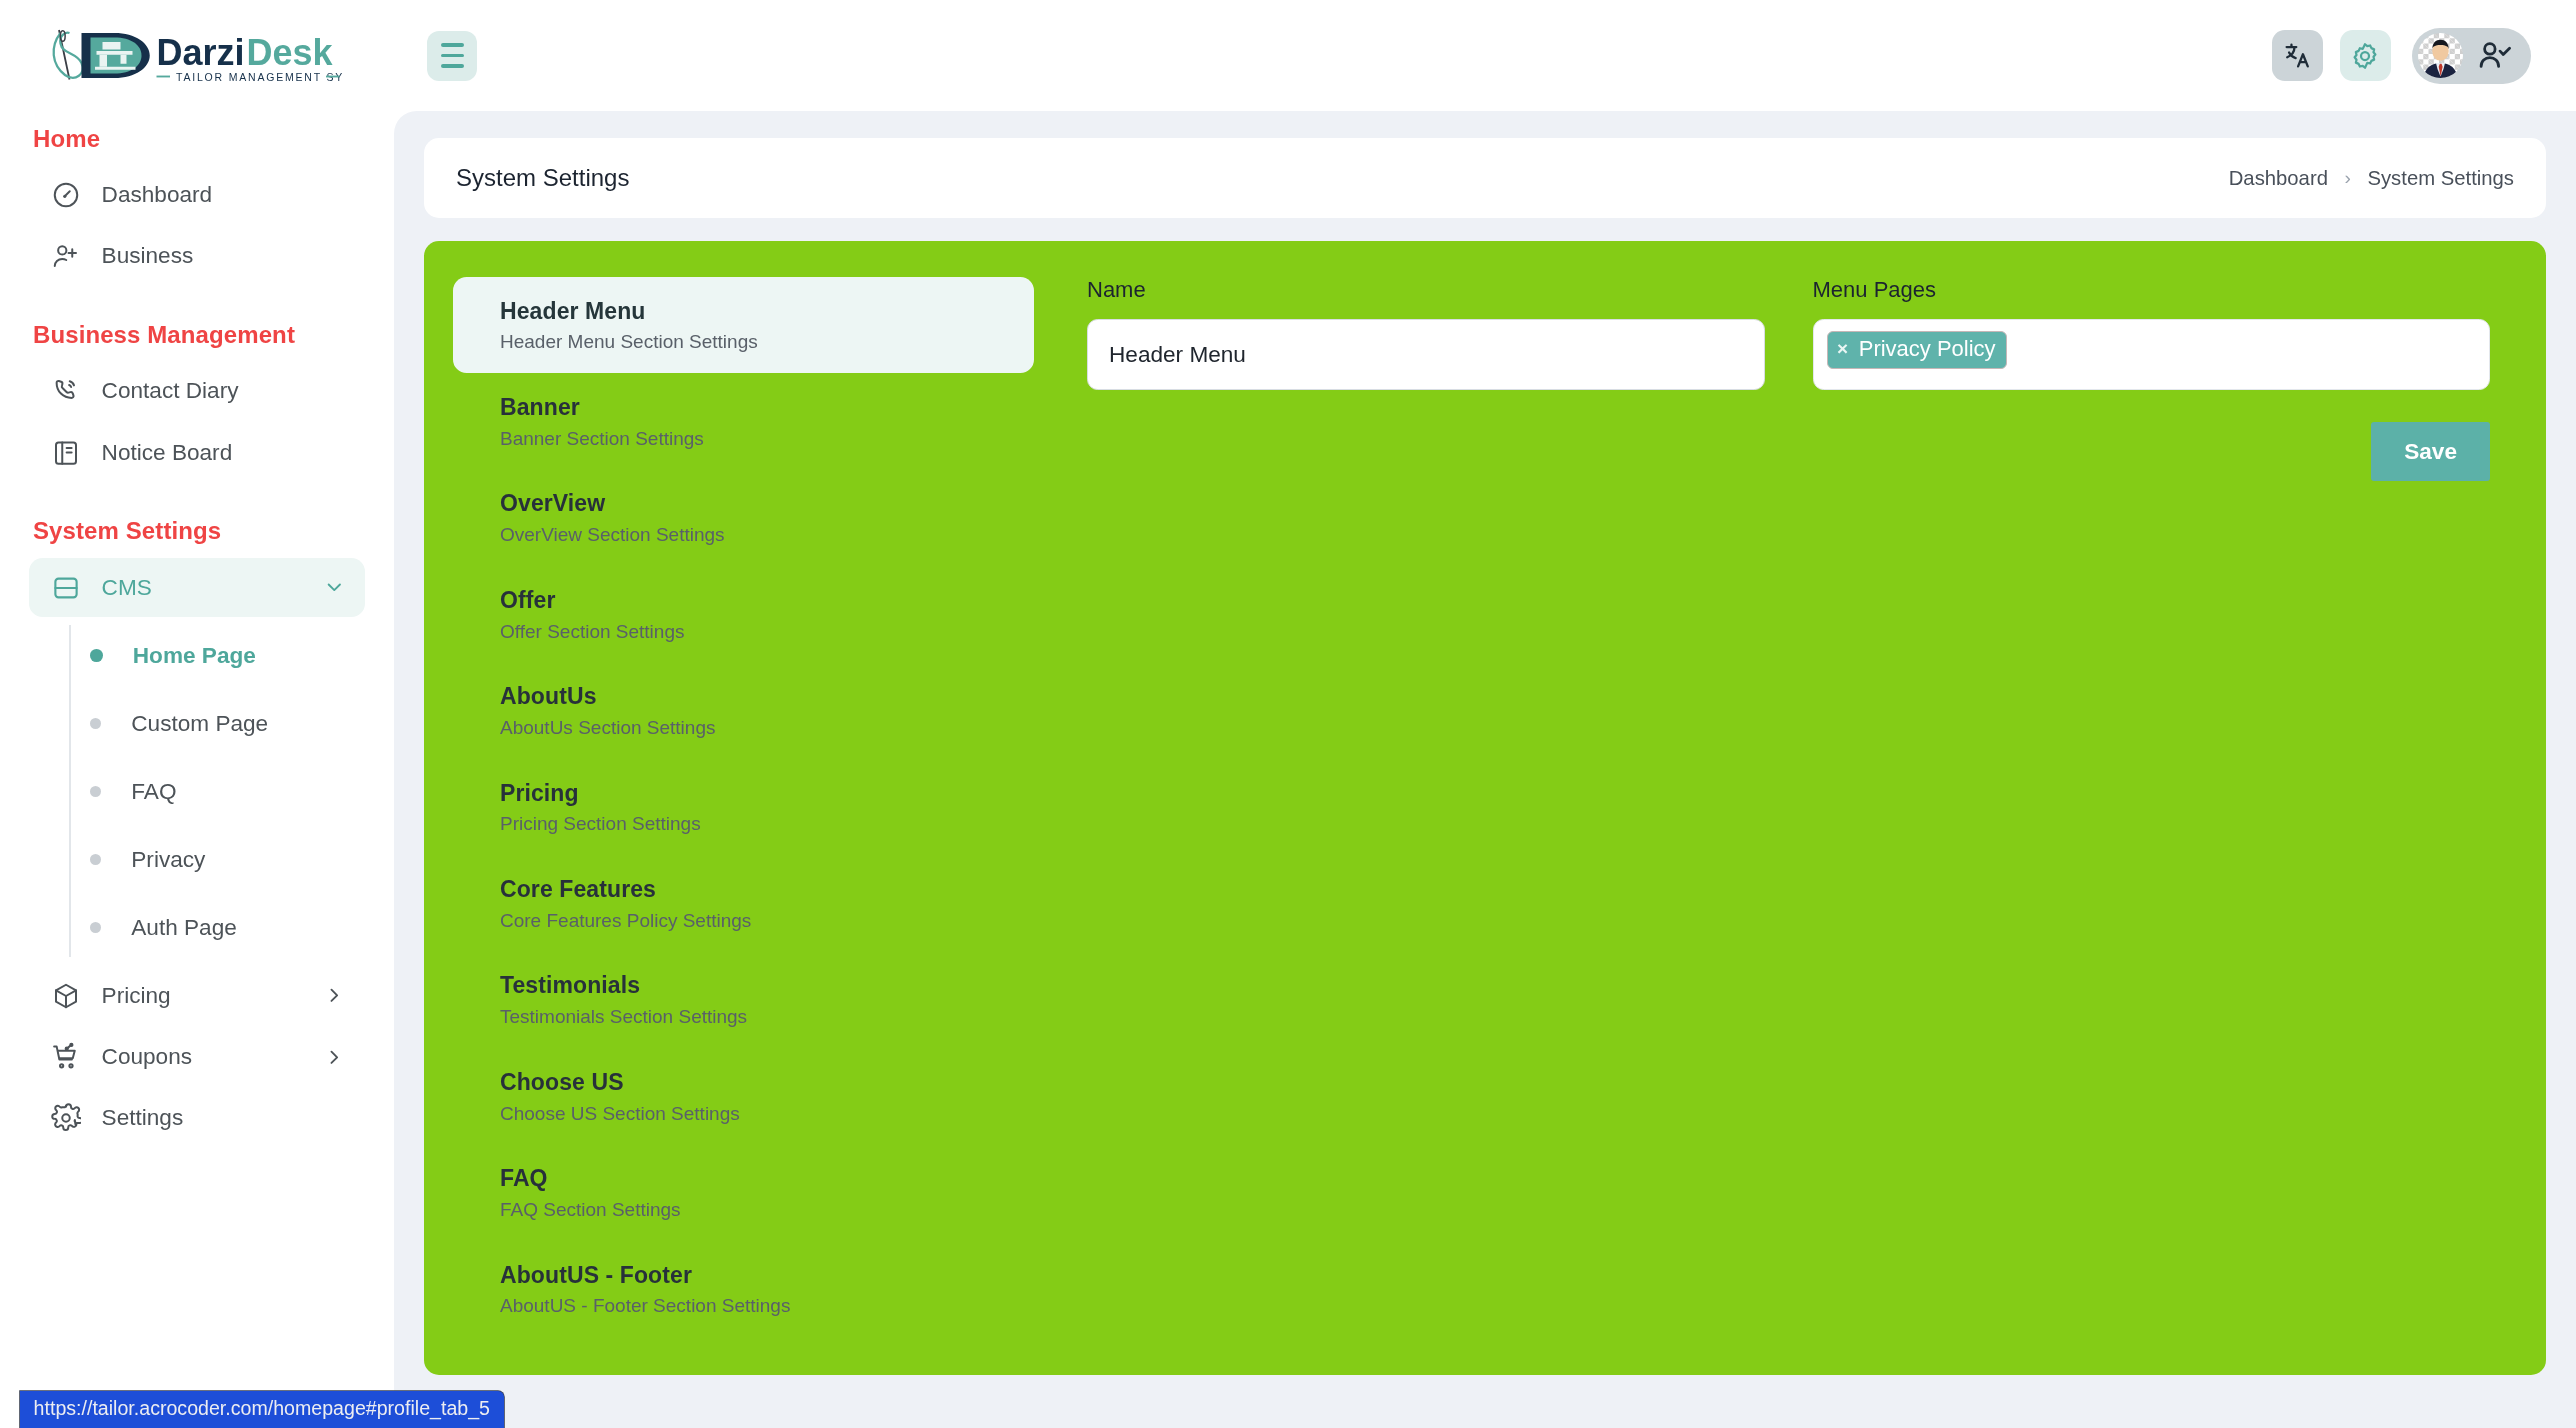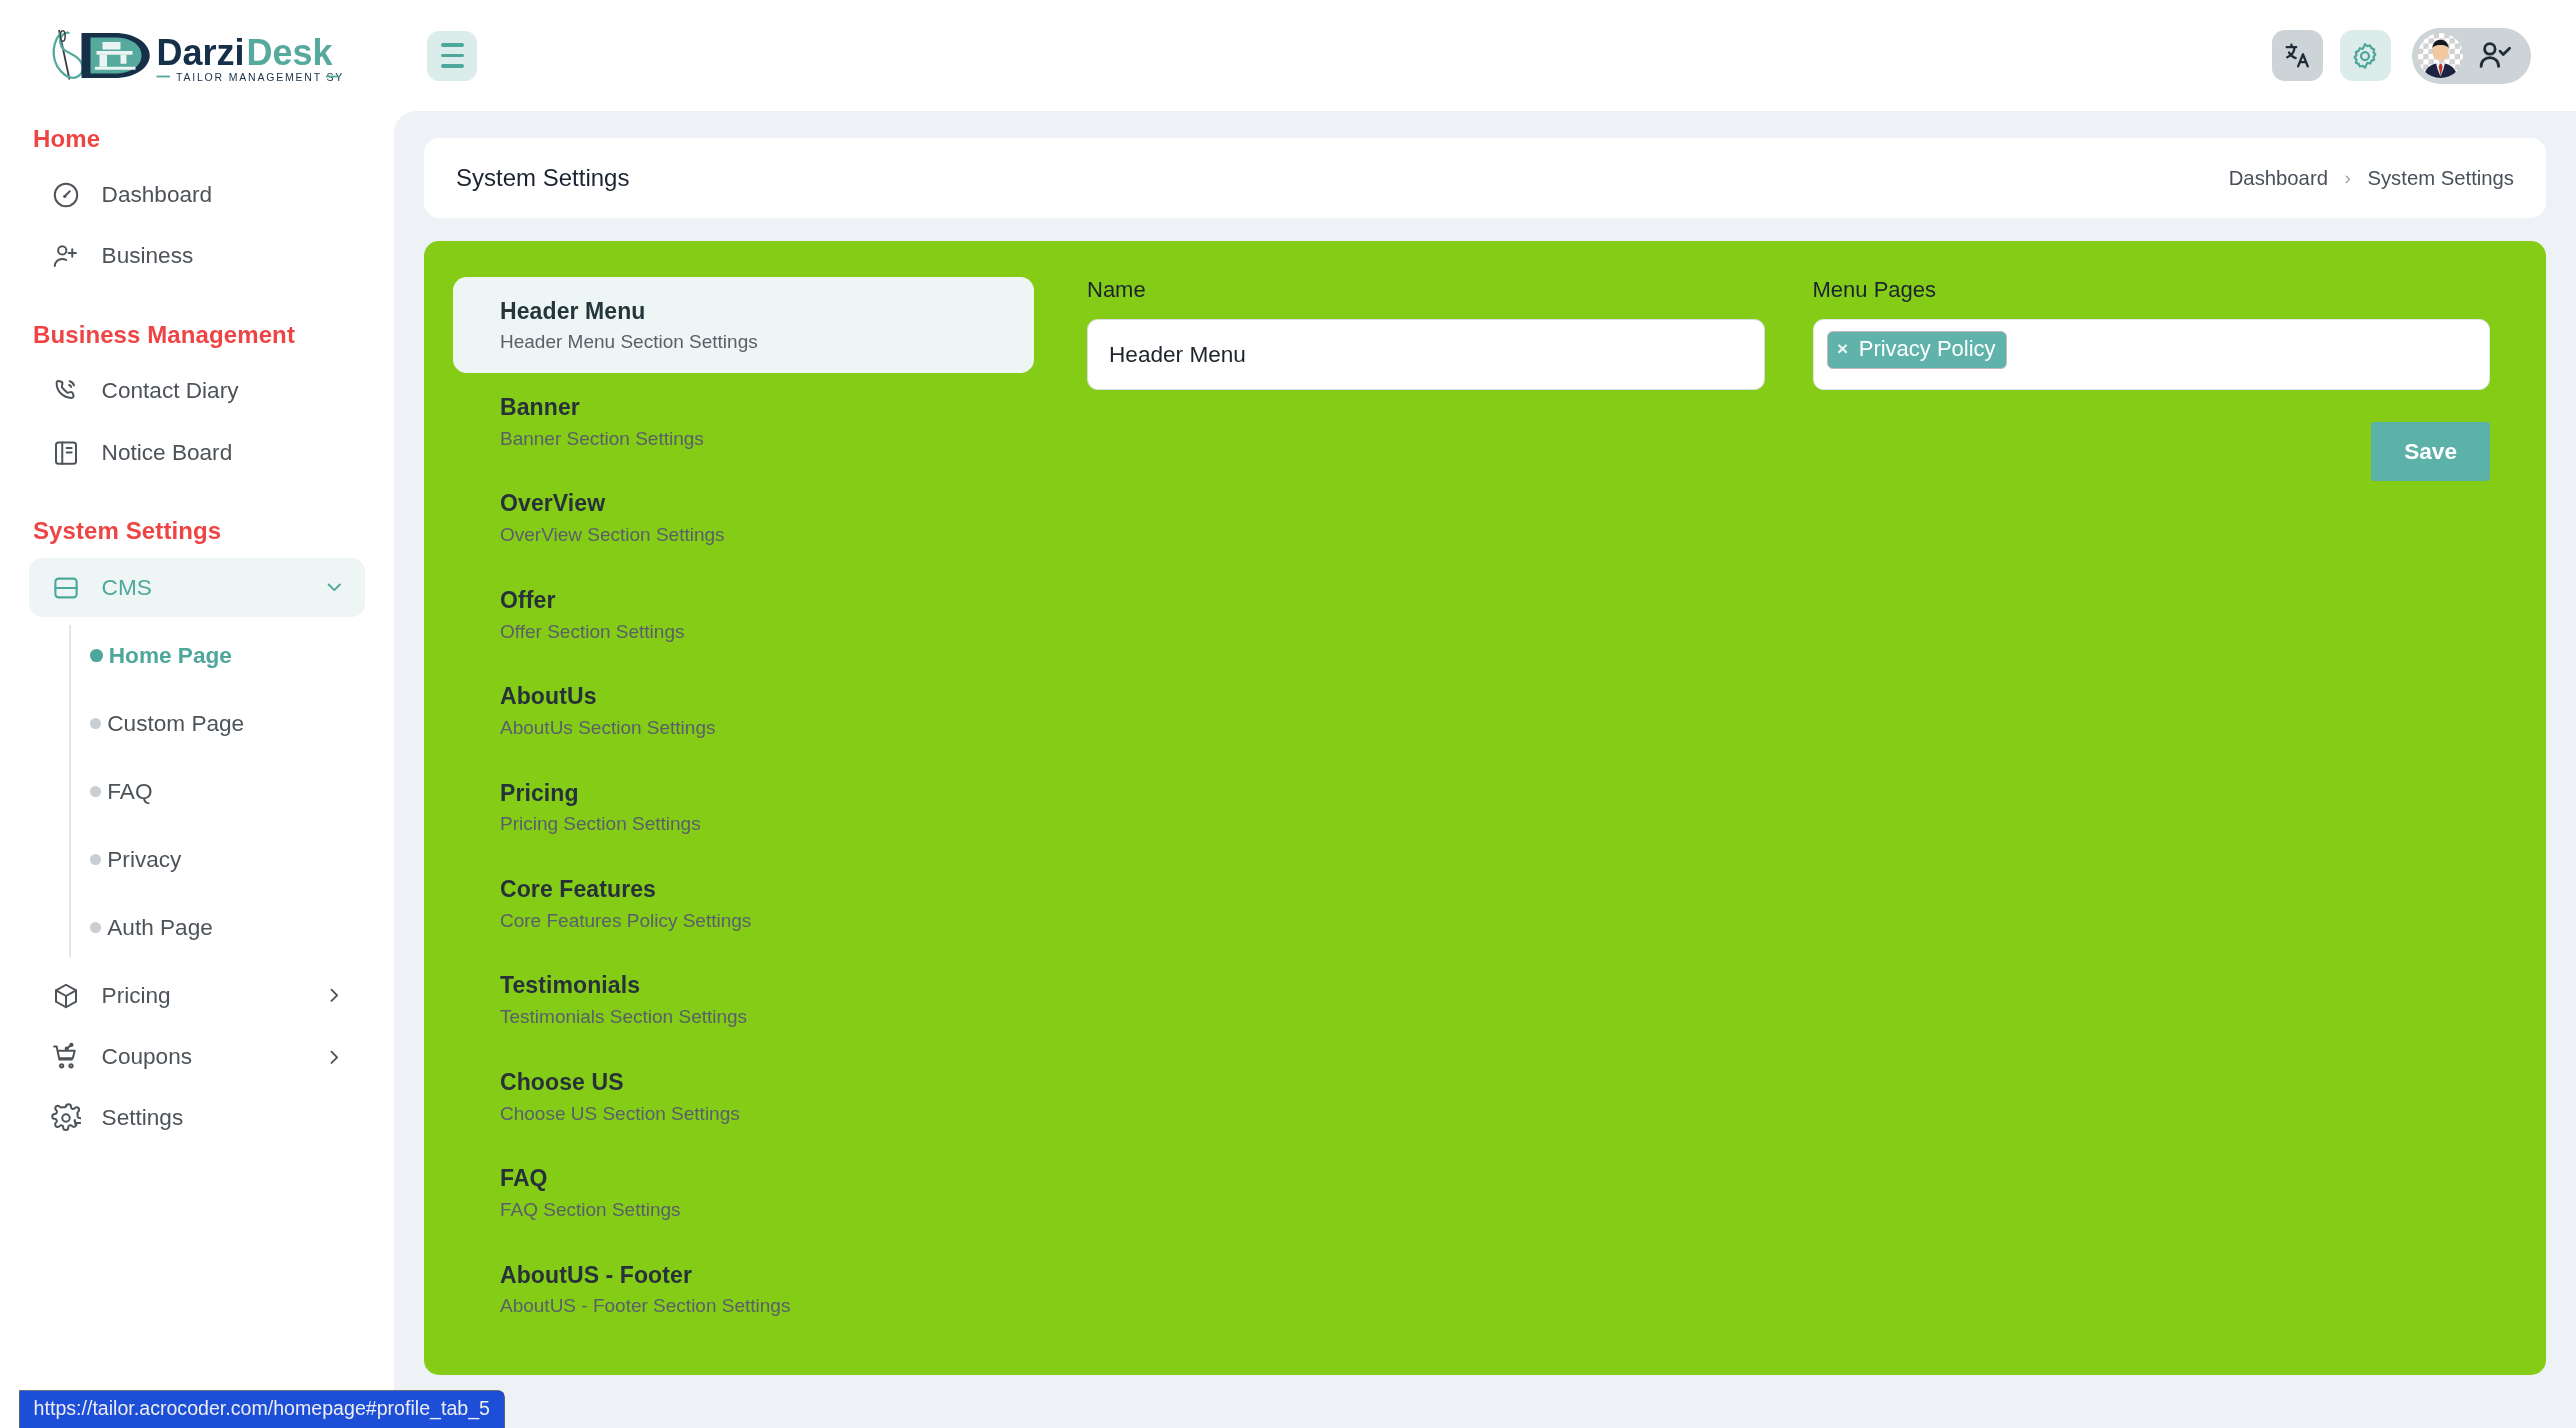--- a/index.html
+++ b/index.html
@@ -42,21 +42,21 @@
   .nav-item .chev svg { width: 22.6px; height: 22.6px; display:block; }
   .nav-item.active { background: #edf6f4; color: #4ea79b; }
   .nav-item.active .ico svg, .nav-item.active .chev svg { stroke: #4ea79b; }
 
   .submenu { position: relative; margin: 4.5px 0 4.5px 0; padding-left: 0; }
   .submenu:before {
     content: ""; position: absolute; left: 69px; top: 3px; bottom: 4.5px;
     width: 2.3px; background: #e2e6ea;
   }
   .sub-item {
-    display: flex; align-items: center; gap: 6px;
+    display: flex; align-items: center; gap: 30px;
     height: 68px; padding-left: 90px; font-size: 22.6px;
     color: #4d5358; cursor: pointer;
   }
   .sub-item .dot {
     width: 11.3px; height: 11.3px; border-radius: 50%;
     background: #c9ced3; flex: 0 0 11.3px;
   }
   .sub-item.active { color: #4ea79b; font-weight: 600; }
   .sub-item.active .dot { background: #4ea79b; width: 12.8px; height: 12.8px; flex-basis: 12.8px; }
 

